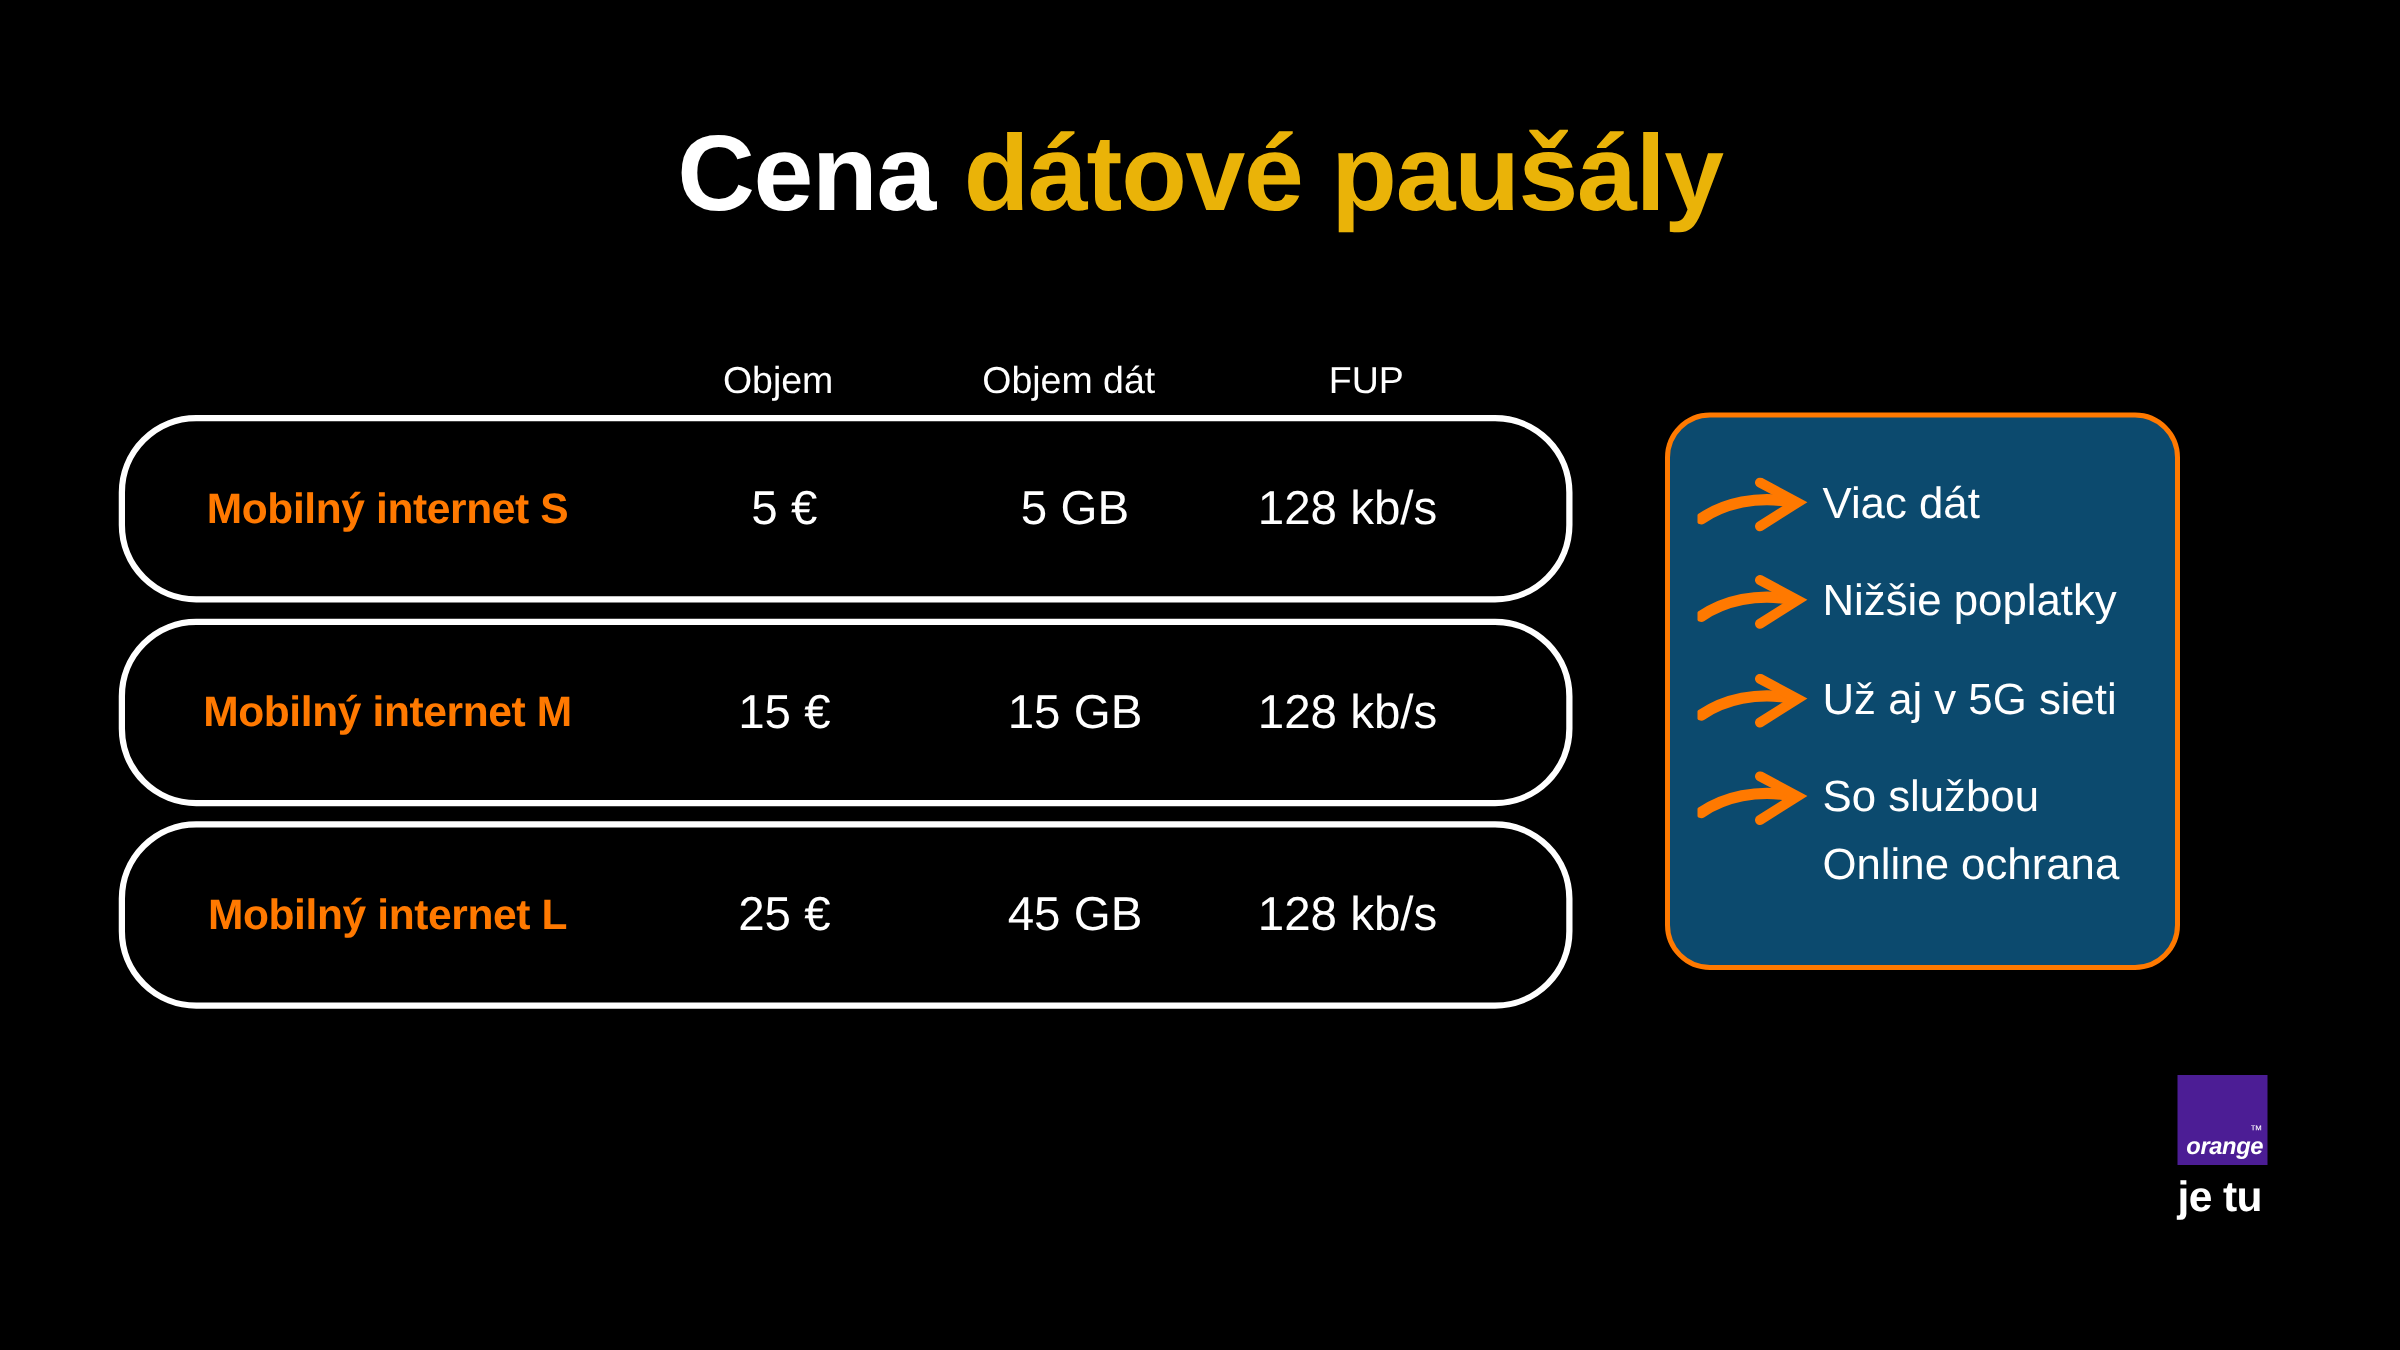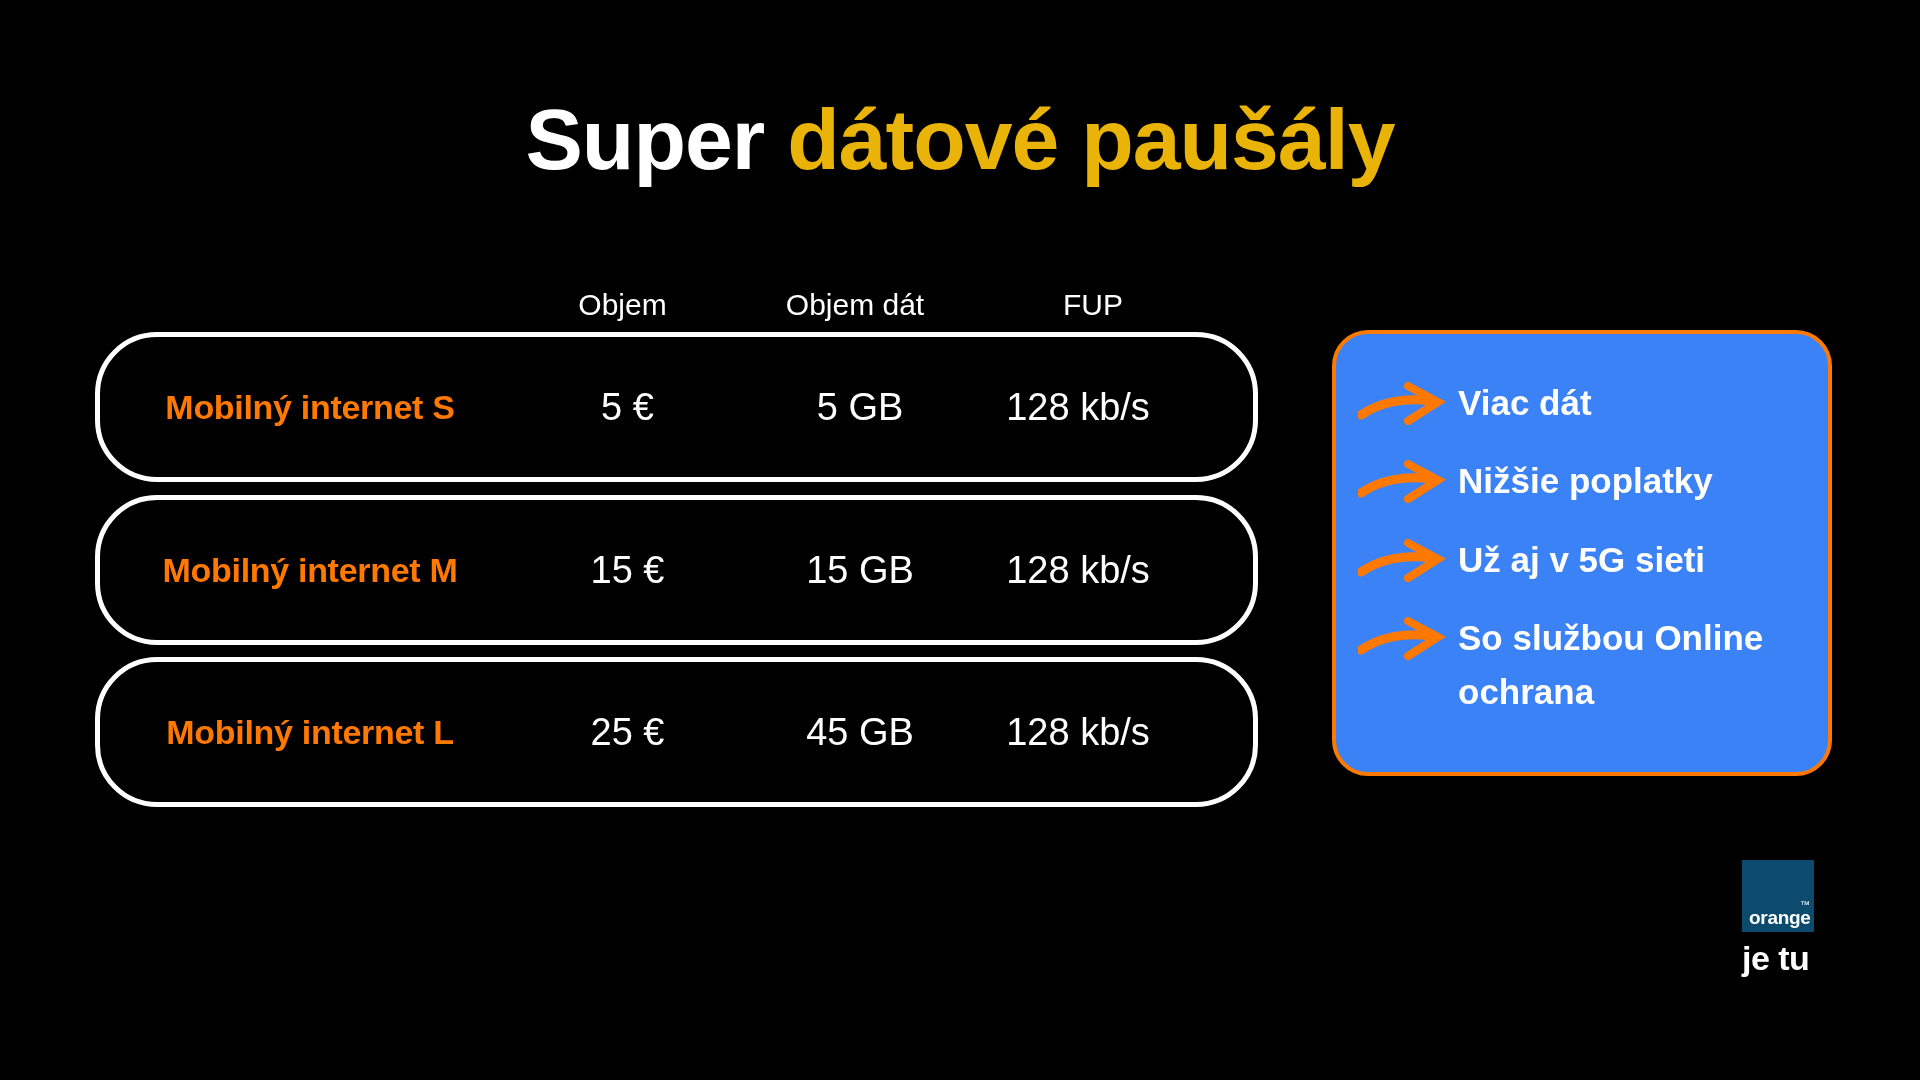--- a/index.html
+++ b/index.html
@@ -86,27 +86,26 @@
   }
   .cell.price { flex:0 0 215px; }
   .cell.data  { flex:0 0 250px; }
   .cell.fup   { flex:1 1 auto; padding-right:82px; }
 
   
   .benefits-box {
     position:absolute;
     left:1332px;
     top:330px;
-    width:500px;
+    width:412px;
     height:446px;
     border:4px solid #FF7900;
     border-radius:36px;
-    background:#3b82f6;
+    background:#0c4a6e;
     padding:42px 26px 26px 22px;
-    font-weight:bold;
   }
   .benefit-row {
     display:flex;
     align-items:flex-start;
     margin-bottom:24px;
   }
   .benefit-row:last-child { margin-bottom:0; }
   .arrow-icon {
     flex:0 0 100px;
     height:46px;
@@ -124,22 +123,23 @@
   
   .logo {
     position:absolute;
     left:1742px;
     top:860px;
     width:110px;
   }
   .logo-square {
     width:72px;
     height:72px;
-    background:#0c4a6e;
+    background:#4c1d95;
     position:relative;
+    font-style:italic;
   }
   .logo-word {
     position:absolute;
     left:7px;
     bottom:5px;
     color:#ffffff;
     font-size:19px;
     font-weight:bold;
     letter-spacing:-0.3px;
     line-height:1;
@@ -159,21 +159,21 @@
     font-weight:bold;
     letter-spacing:-0.5px;
     line-height:1;
     white-space:nowrap;
   }
 </style>
 </head>
 <body>
 
 <div class="title">
-  <span class="white">Super </span><span class="orange">dátové paušály</span>
+  <span class="white">Cena </span><span class="orange">dátové paušály</span>
 </div>
 
 <div class="col-headers">
   <div class="spacer-name"></div>
   <div class="hdr price">Objem</div>
   <div class="hdr data">Objem dát</div>
   <div class="hdr fup">FUP</div>
 </div>
 
 <div class="pill p1">

